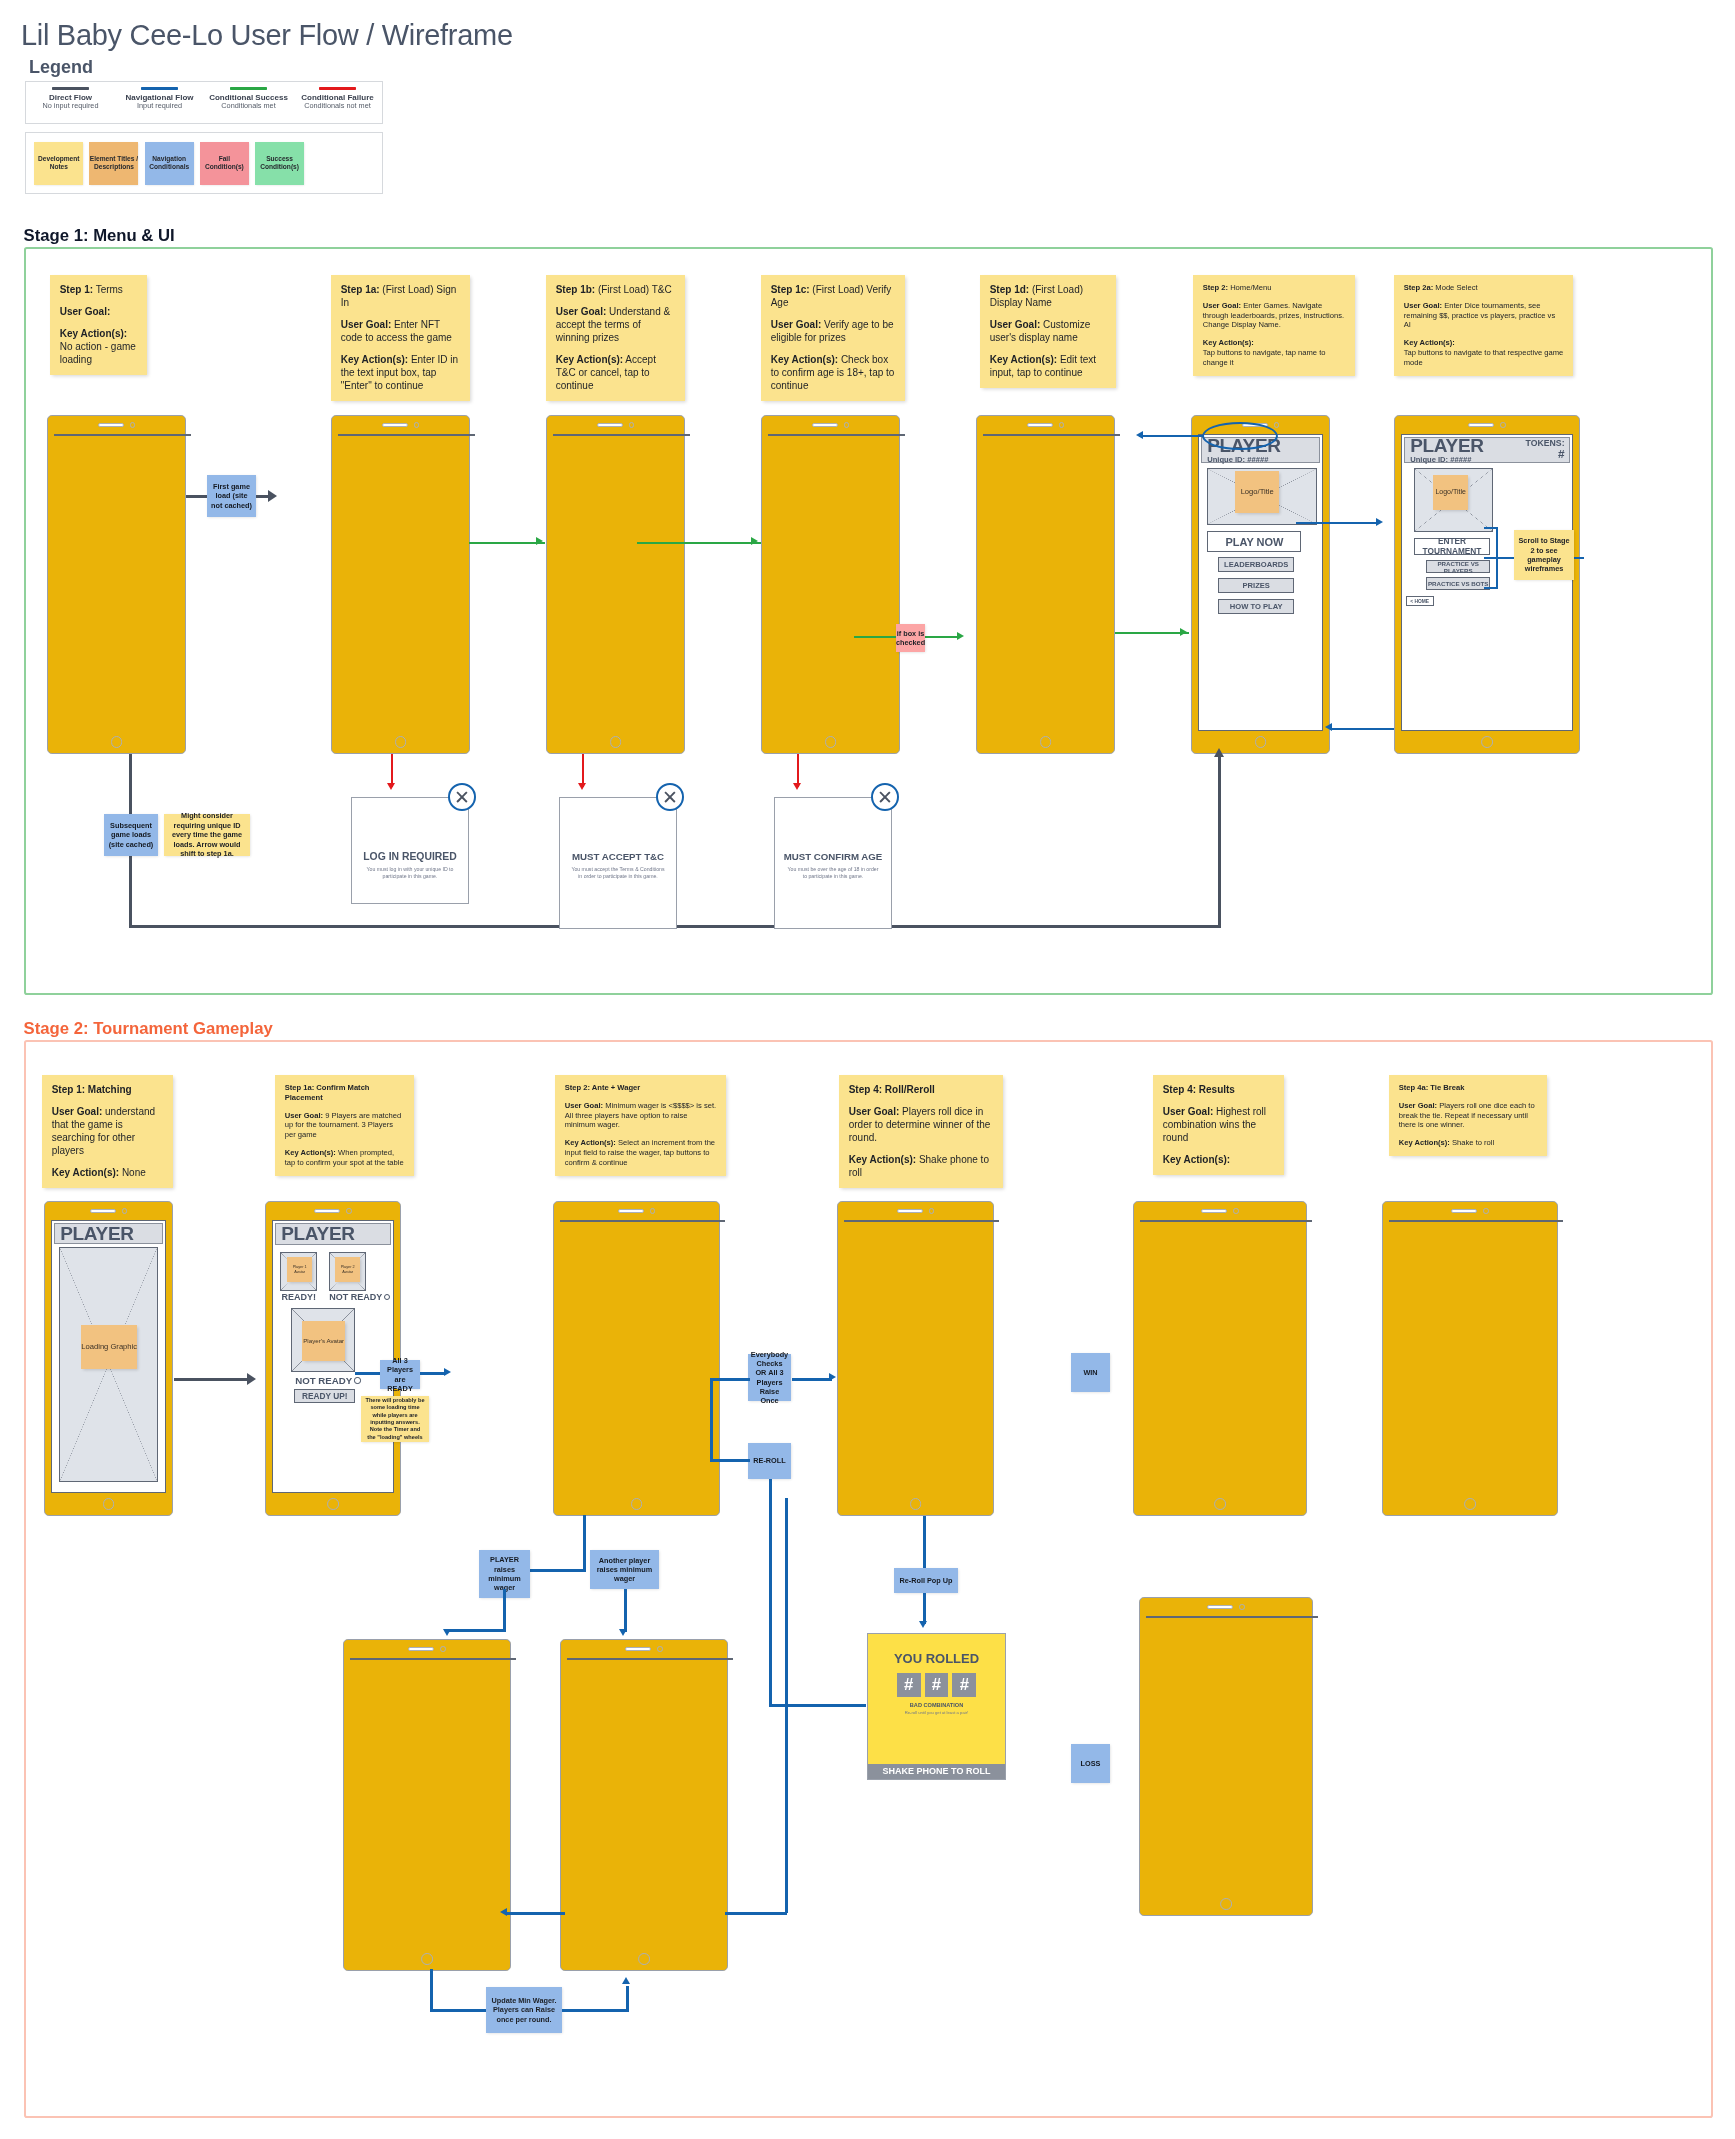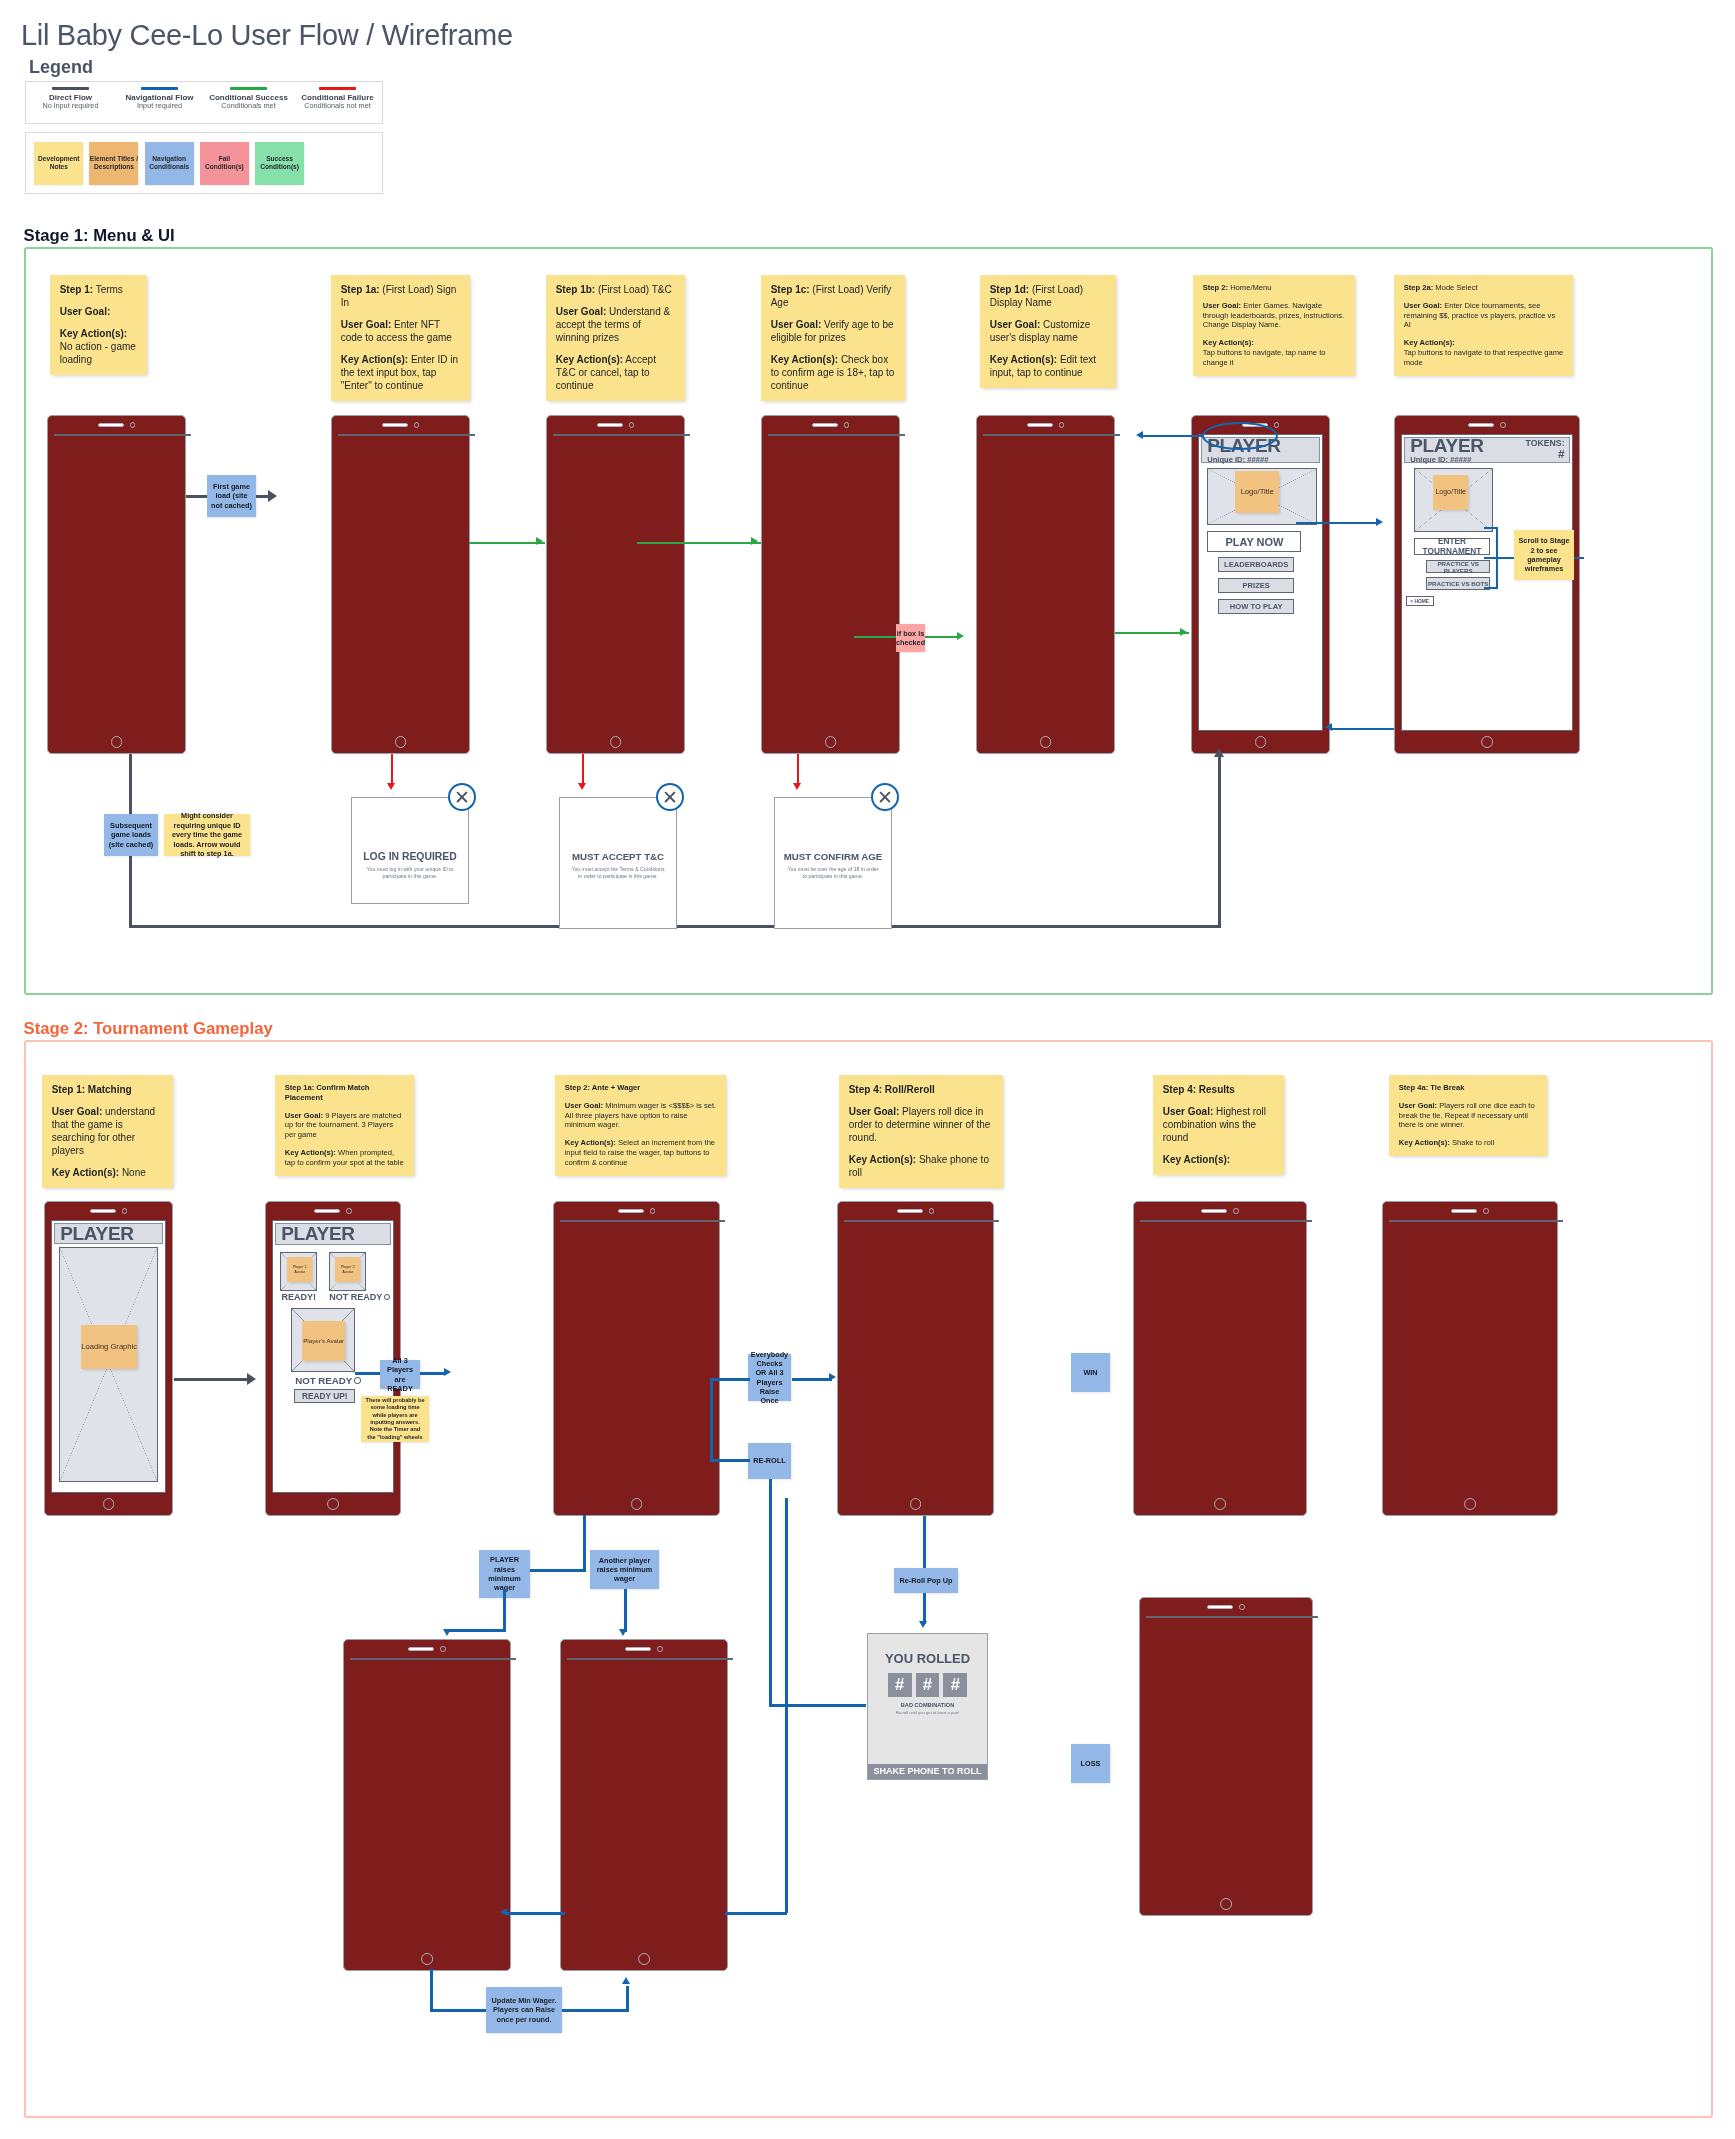--- a/index.html
+++ b/index.html
@@ -45,21 +45,21 @@
   .note-sm p { margin-bottom:7.6px; }
 
   .devnote { background:#fbe38e; box-shadow:1.4px 1.4px 2.8px rgba(0,0,0,.16); font-size:7.3px; font-weight:bold;
              color:#1d2026; text-align:center; line-height:1.3; display:flex; align-items:center; justify-content:center; padding:4.2px; }
   .navnote { background:#93b8e8; box-shadow:1.4px 1.4px 2.8px rgba(0,0,0,.16); font-size:7.3px; font-weight:bold;
              color:#151a22; text-align:center; line-height:1.28; display:flex; align-items:center; justify-content:center; padding:3.5px; }
   .okaynote { background:#fca5a5; box-shadow:1.4px 1.4px 2.8px rgba(0,0,0,.16); font-size:7.3px; font-weight:bold;
              color:#1d2026; text-align:center; line-height:1.3; display:flex; align-items:center; justify-content:center; padding:3.5px; }
 
   
-  .phone { background:#7f1d1d; border:1.4px solid #9aa0ab; border-radius:4.9px; }
+  .phone { background:#eab308; border:1.4px solid #9aa0ab; border-radius:4.9px; }
   .phone .notch { position:absolute; left:0; right:0; top:5.6px; height:7px; display:flex; align-items:center; justify-content:center; gap:5.6px; }
   .notch .spk { width:26px; height:3.5px; border:0.7px solid #aab0ba; border-radius:2.1px; background:#fff; }
   .notch .cam { width:5.6px; height:5.6px; border:0.7px solid #aab0ba; border-radius:50%; }
   .phone .hbtn { position:absolute; left:50%; transform:translateX(-50%); bottom:4.9px; width:11.8px; height:11.8px;
                  border:1.4px solid #aab0ba; border-radius:50%; }
   .screen { position:absolute; left:6.2px; right:6.2px; top:18px; bottom:22px; border:1.4px solid #5f6775; background:#e2e5ea; overflow:hidden; }
 
   
   .ph { position:relative; background:#dfe3e9; border:1.4px solid #5f6775; overflow:hidden; }
   .ph::before, .ph::after { content:""; position:absolute; left:0; top:0; width:100%; height:100%; }
@@ -502,21 +502,21 @@
     <div class="wagerbar" style="height:15.3px; display:flex; align-items:center; justify-content:center; font-weight:bold; font-size:9.7px;">SHAKE PHONE TO ROLL</div>
   </div>
   <div class="hbtn"></div>
 </div>
 
 <div class="abs ln blue" style="left:923px; top:1516px; width:2.8px; height:53px;"></div>
 <div class="abs navnote" style="left:894px; top:1568px; width:64px; height:25px;">Re-Roll Pop Up</div>
 <div class="abs ln blue" style="left:923px; top:1593px; width:2.8px; height:31px;"></div>
 <div class="abs arw arw-d-blue" style="left:919px; top:1621px;"></div>
 
-<div class="abs" style="left:867px; top:1633px; width:121px; height:147px; border:1.4px solid #9aa0ab; background:#e5e5e5;">
+<div class="abs" style="left:867px; top:1633px; width:139px; height:147px; border:1.4px solid #9aa0ab; background:#fde047;">
   <div class="ttl" style="position:absolute; left:0; right:0; top:16.7px; font-size:13px;">YOU ROLLED</div>
   <div style="position:absolute; left:0; right:0; top:39px; display:flex; justify-content:center; gap:4.2px;">
     <div class="dicebox" style="width:23.6px; height:23.6px; font-size:16.7px;">#</div>
     <div class="dicebox" style="width:23.6px; height:23.6px; font-size:16.7px;">#</div>
     <div class="dicebox" style="width:23.6px; height:23.6px; font-size:16.7px;">#</div>
   </div>
   <div style="position:absolute; left:0; right:0; top:68px; text-align:center; font-size:5.6px; font-weight:bold; color:#4a5568;">BAD COMBINATION</div>
   <div style="position:absolute; left:0; right:0; top:76px; text-align:center; font-size:4.2px; color:#70778a;">Re-roll until you get at least a pair!</div>
   <div style="position:absolute; left:0; right:0; bottom:0; height:15.3px; background:#8b919c; color:#fff; display:flex; align-items:center; justify-content:center; font-weight:bold; font-size:9px;">SHAKE PHONE TO ROLL</div>
 </div>

